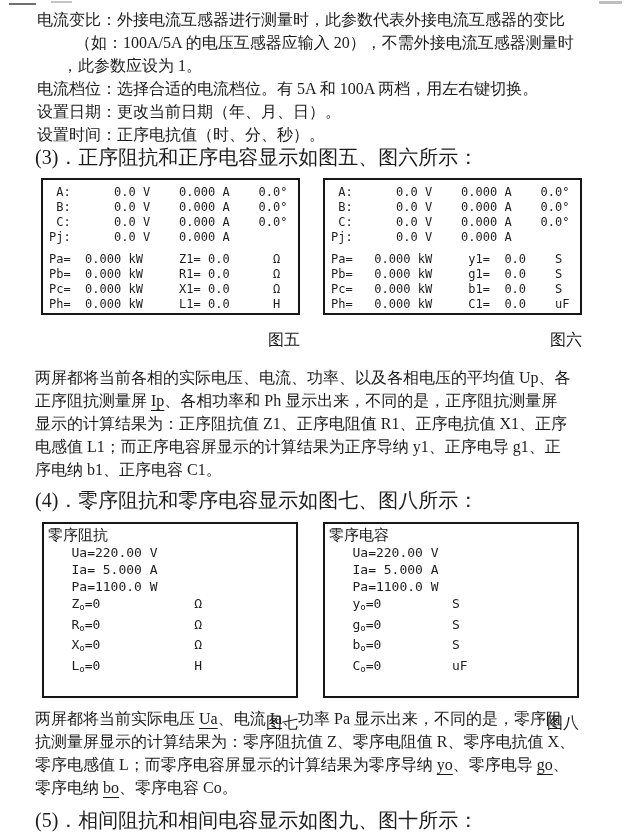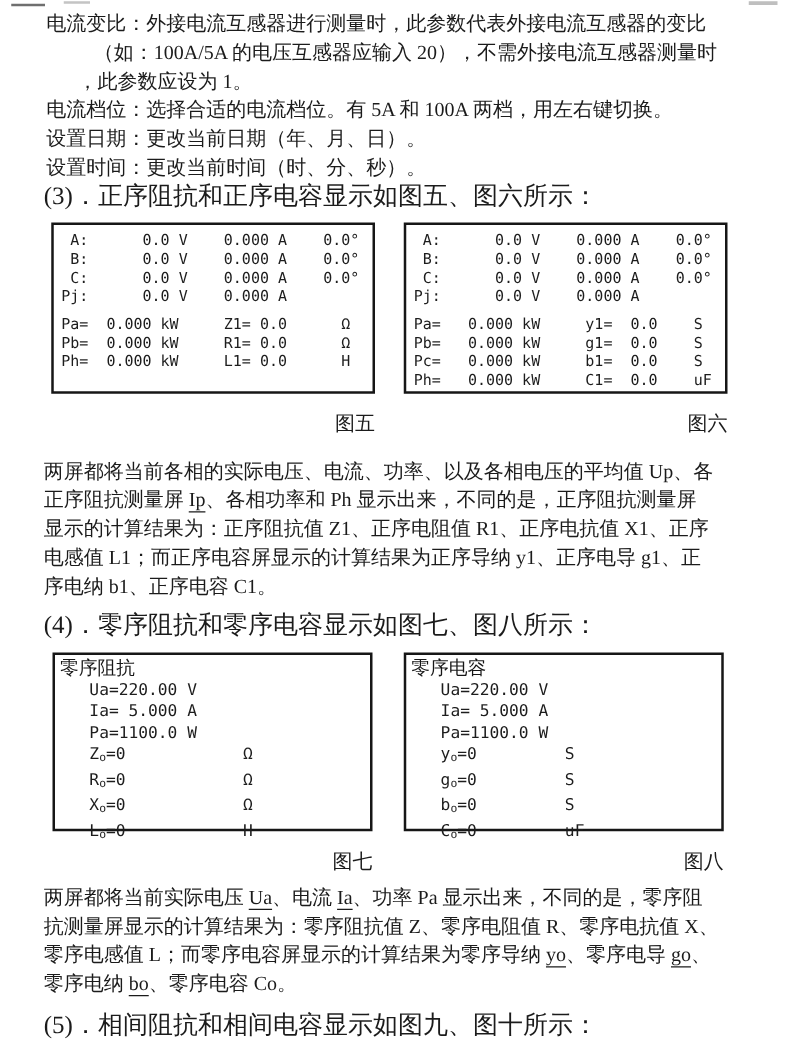--- a/index.html
+++ b/index.html
@@ -23,21 +23,21 @@
   .figrow{display:flex;}
   .figcol{display:flex;flex-direction:column;}
   .screen{
     border:2px solid #161616;background:#fff;color:#1d1d1d;
     font-family:"DejaVu Sans Mono",monospace;
     box-sizing:border-box;
   }
   .screen .line{white-space:pre;}
   .screen-a{width:259px;height:137px;font-size:12px;line-height:15px;padding:5px 0 0 6px;}
   .screen-a .line.blank{height:7px;}
-  .screen-b{width:256px;height:143px;font-size:13px;line-height:17px;padding:2px 0 0 4px;}
+  .screen-b{width:256px;height:176px;font-size:13px;line-height:17px;padding:2px 0 0 4px;}
   .screen-title{
     font-family:"Liberation Serif",serif;font-size:15px;line-height:18px;
     white-space:pre;color:#161616;
   }
   .caption{font-size:16px;line-height:23px;text-align:right;margin-top:13px;}
 
   .sub{font-size:0.7em;vertical-align:-0.18em;}
   .sq{
     text-decoration-line:underline;
     text-decoration-style:wavy;
@@ -67,35 +67,36 @@
   <div class="frag frag-tl1"></div>
   <div class="frag frag-tl2"></div>
   <div class="frag frag-tr"></div>
 
   <div class="block para pos-para1">
       <div class="line" style="padding-left: 2px;"><span>电流变比：外接电流互感器进行测量时，此参数代表外接电流互感器的变比</span></div>
       <div class="line" style="padding-left: 40px;"><span>（如：100A/5A 的电压互感器应输入 20），不需外接电流互感器测量时</span></div>
       <div class="line" style="padding-left: 27px;"><span>，此参数应设为 1。</span></div>
       <div class="line" style="padding-left: 2px;"><span>电流档位：选择合适的电流档位。有 5A 和 100A 两档，用左右键切换。</span></div>
       <div class="line" style="padding-left: 2px;"><span>设置日期：更改当前日期（年、月、日）。</span></div>
-      <div class="line" style="padding-left: 2px;"><span>设置时间：更改当前时间（时、分、秒）。</span></div>
+      <div class="line" style="padding-left: 2px;"><span>设置时间：正序电抗值（时、分、秒）。</span></div>
     </div>
 
   <div class="block heading pos-h3">(3)．正序阻抗和正序电容显示如图五、图六所示：</div>
 
   <div class="block figrow pos-figrow1">
     <div class="figcol">
       <div class="screen screen-a">
           <div class="line"><span> A:      0.0 V    0.000 A    0.0°</span></div>
           <div class="line"><span> B:      0.0 V    0.000 A    0.0°</span></div>
           <div class="line"><span> C:      0.0 V    0.000 A    0.0°</span></div>
           <div class="line"><span>Pj:      0.0 V    0.000 A</span></div>
           <div class="line blank"><span></span></div>
           <div class="line"><span>Pa=  0.000 kW     Z1= 0.0      Ω</span></div>
           <div class="line"><span>Pb=  0.000 kW     R1= 0.0      Ω</span></div>
+          <div class="line"><span>Pc=  0.000 kW     X1= 0.0      Ω</span></div>
           <div class="line"><span>Ph=  0.000 kW     L1= 0.0      H</span></div>
         </div>
       <div class="caption">图五</div>
     </div>
     <div class="figrow1-gap"></div>
     <div class="figcol">
       <div class="screen screen-a">
           <div class="line"><span> A:      0.0 V    0.000 A    0.0°</span></div>
           <div class="line"><span> B:      0.0 V    0.000 A    0.0°</span></div>
           <div class="line"><span> C:      0.0 V    0.000 A    0.0°</span></div>

